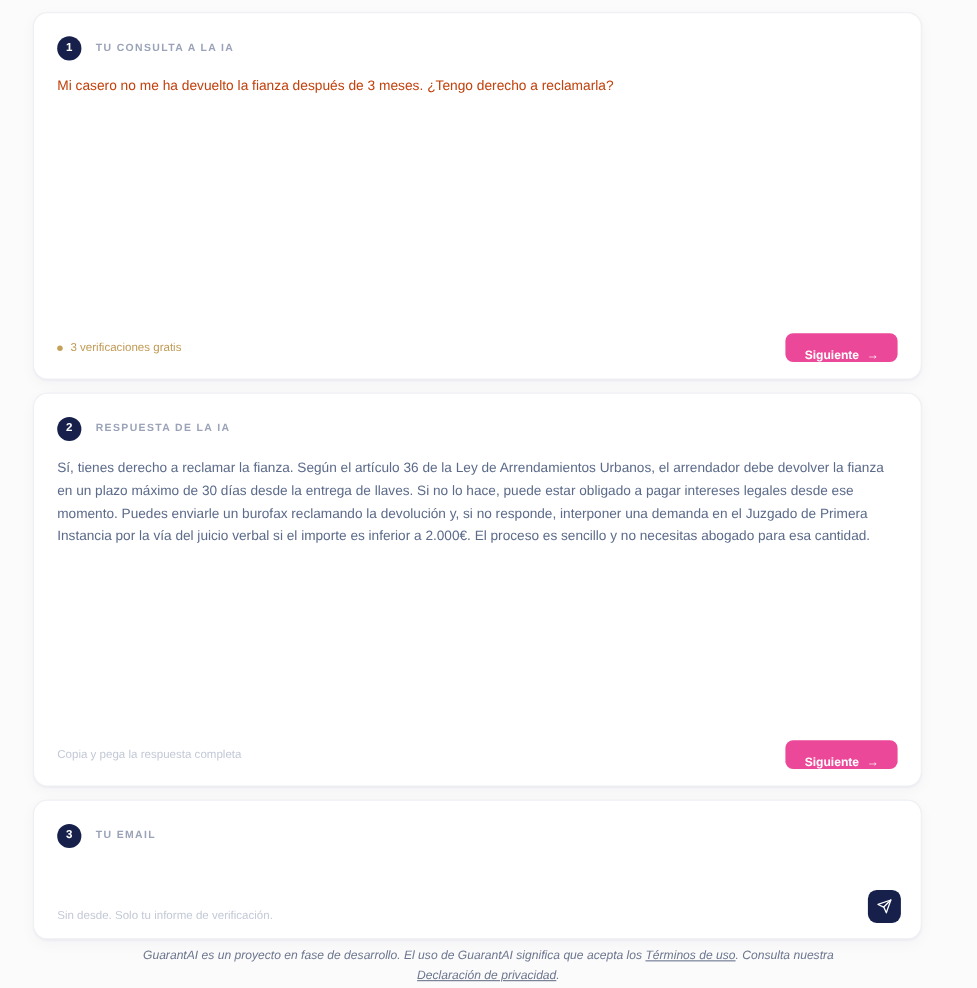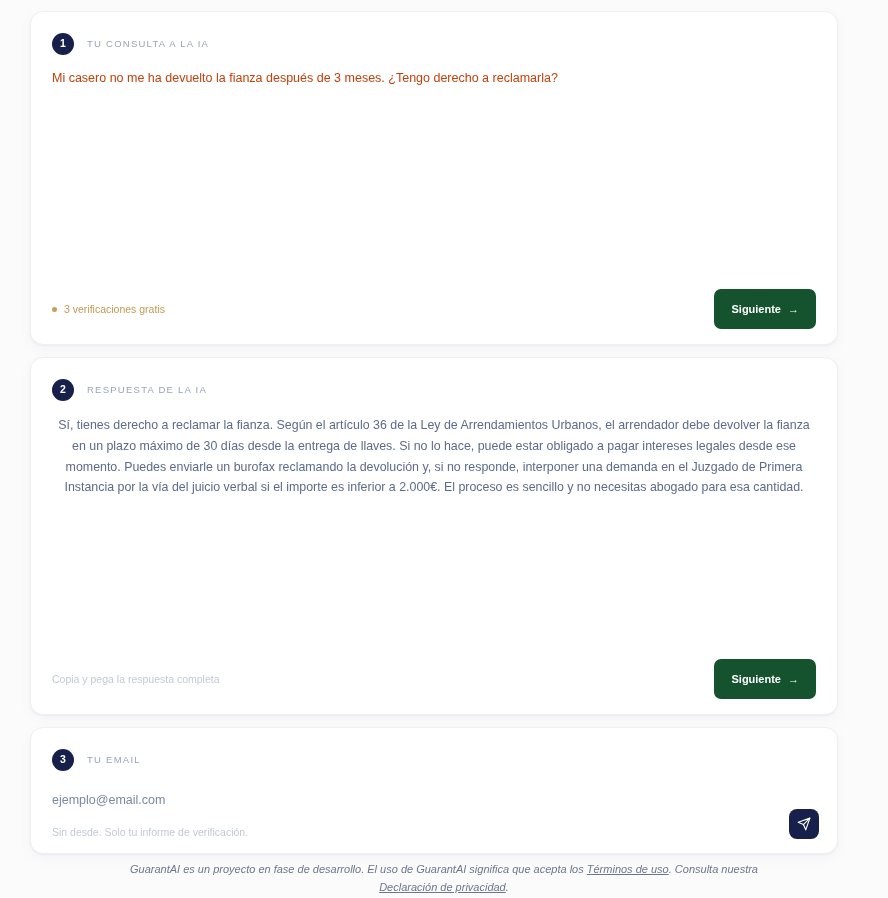--- a/index.html
+++ b/index.html
@@ -60,41 +60,41 @@
     display: flex;
     align-items: center;
     justify-content: center;
     flex: 0 0 auto;
     line-height: 1;
   }
   .card-title {
     font-size: 9.5px;
     letter-spacing: 1.25px;
     color: #9aa3b8;
-    font-weight: normal;
+    font-weight: bold;
     text-transform: uppercase;
     white-space: nowrap;
   }
 
   
   .body-area {
     padding-top: 14px;
   }
   .query-text {
     font-size: 12.5px;
     color: #c2410c;
     line-height: 1.55;
     margin: 0;
   }
   .answer-text {
     font-size: 12.4px;
     color: #5c6b8a;
     line-height: 1.68;
     margin: 0;
-    text-align: center;
+    text-align: left;
   }
 
   
   .card-foot {
     position: absolute;
     left: 21px;
     right: 21px;
     bottom: 15px;
     display: flex;
     align-items: center;
@@ -117,31 +117,31 @@
     flex: 0 0 auto;
   }
   .hint-text {
     font-size: 10.5px;
     color: #c3c9d6;
     white-space: nowrap;
   }
 
   
   .btn-next {
-    background: #14532d;
+    background: #ec4899;
     color: #ffffff;
     border: none;
     border-radius: 7px;
     font-family: "Liberation Sans", sans-serif;
     font-size: 11px;
     font-weight: bold;
     padding: 0 17px;
-    height: 40px;
+    height: 26px;
     display: inline-flex;
-    align-items: center;
+    align-items: flex-end;
     gap: 7px;
     cursor: pointer;
     white-space: nowrap;
   }
   .btn-next .arrow {
     font-size: 11px;
     line-height: 1;
   }
 
   
@@ -237,21 +237,20 @@
           <span class="arrow">→</span>
         </button>
       </div>
     </section>
 
     <section class="card card-3">
       <div class="card-head">
         <span class="step-badge">3</span>
         <span class="card-title">TU EMAIL</span>
       </div>
-      <input class="email-input" type="email" placeholder="ejemplo@email.com" style="">
       <div class="card-foot">
         <span class="hint-text">Sin desde. Solo tu informe de verificación.</span>
       </div>
       <button class="send-btn">
         <span>
           <svg width="14" height="14" viewBox="0 0 24 24" fill="none" stroke="#ffffff" stroke-width="2" stroke-linecap="round" stroke-linejoin="round">
             <line x1="22" y1="2" x2="11" y2="13"></line>
             <polygon points="22 2 15 22 11 13 2 9 22 2"></polygon>
           </svg>
         </span>

